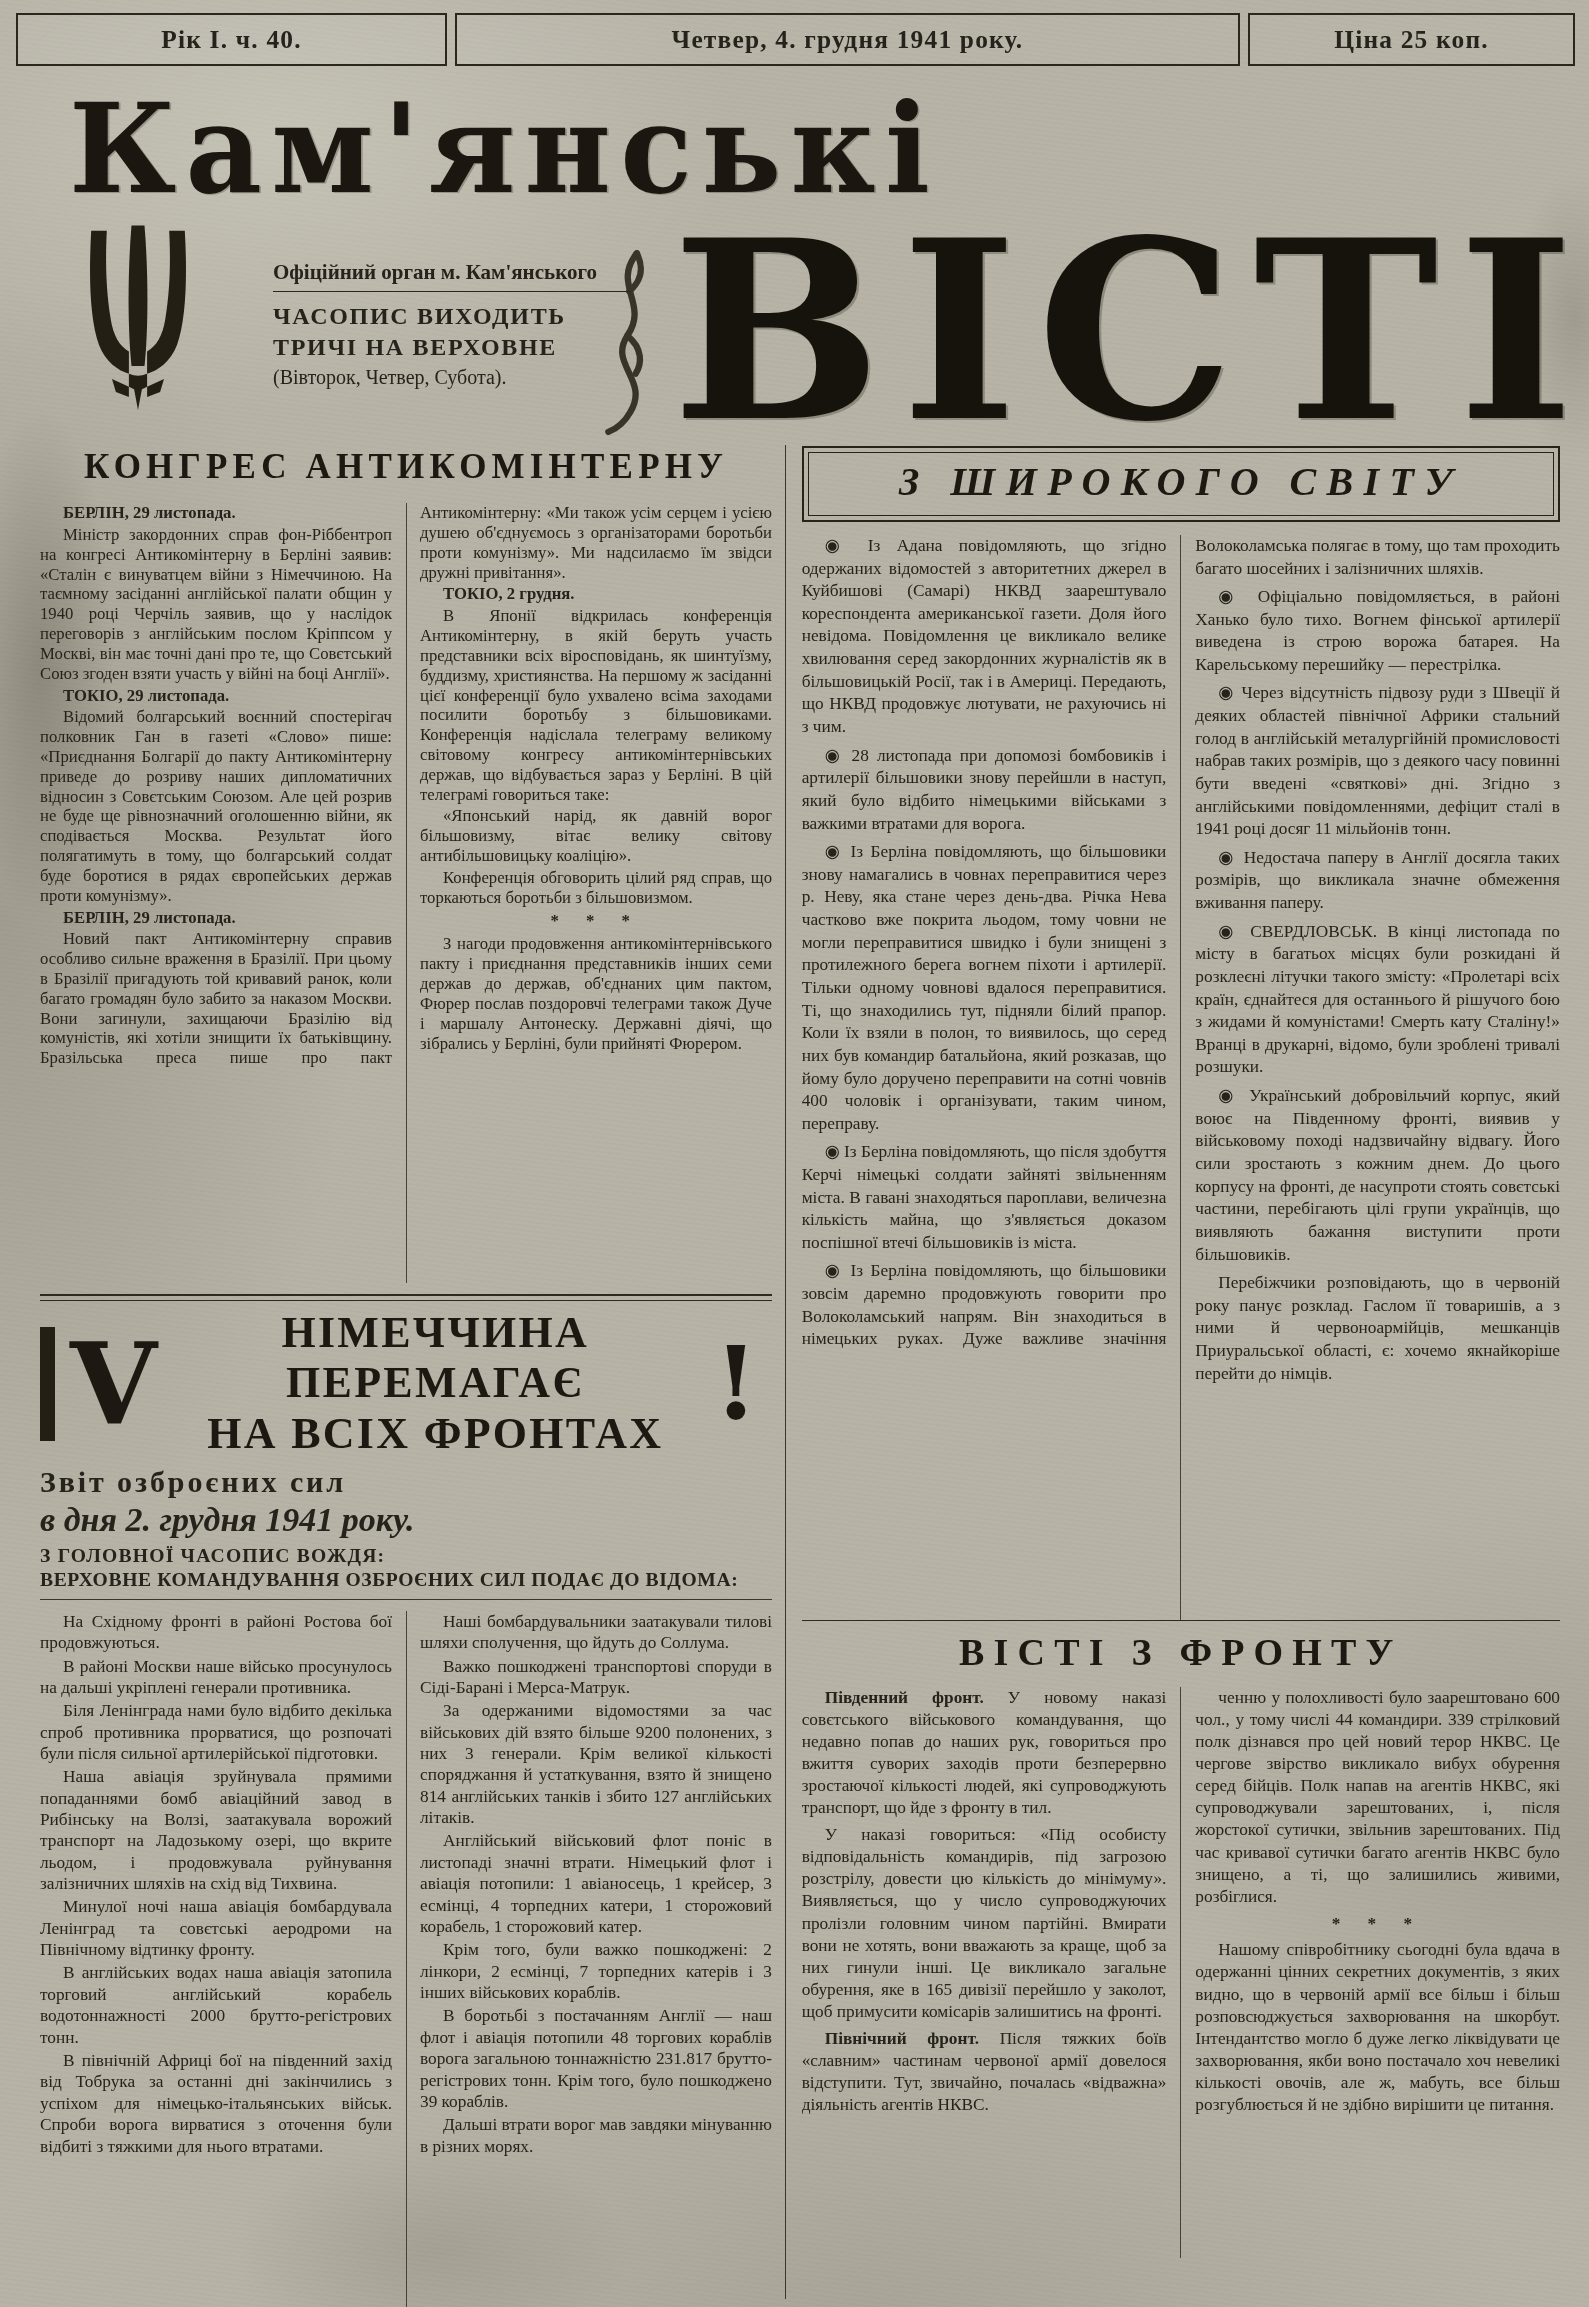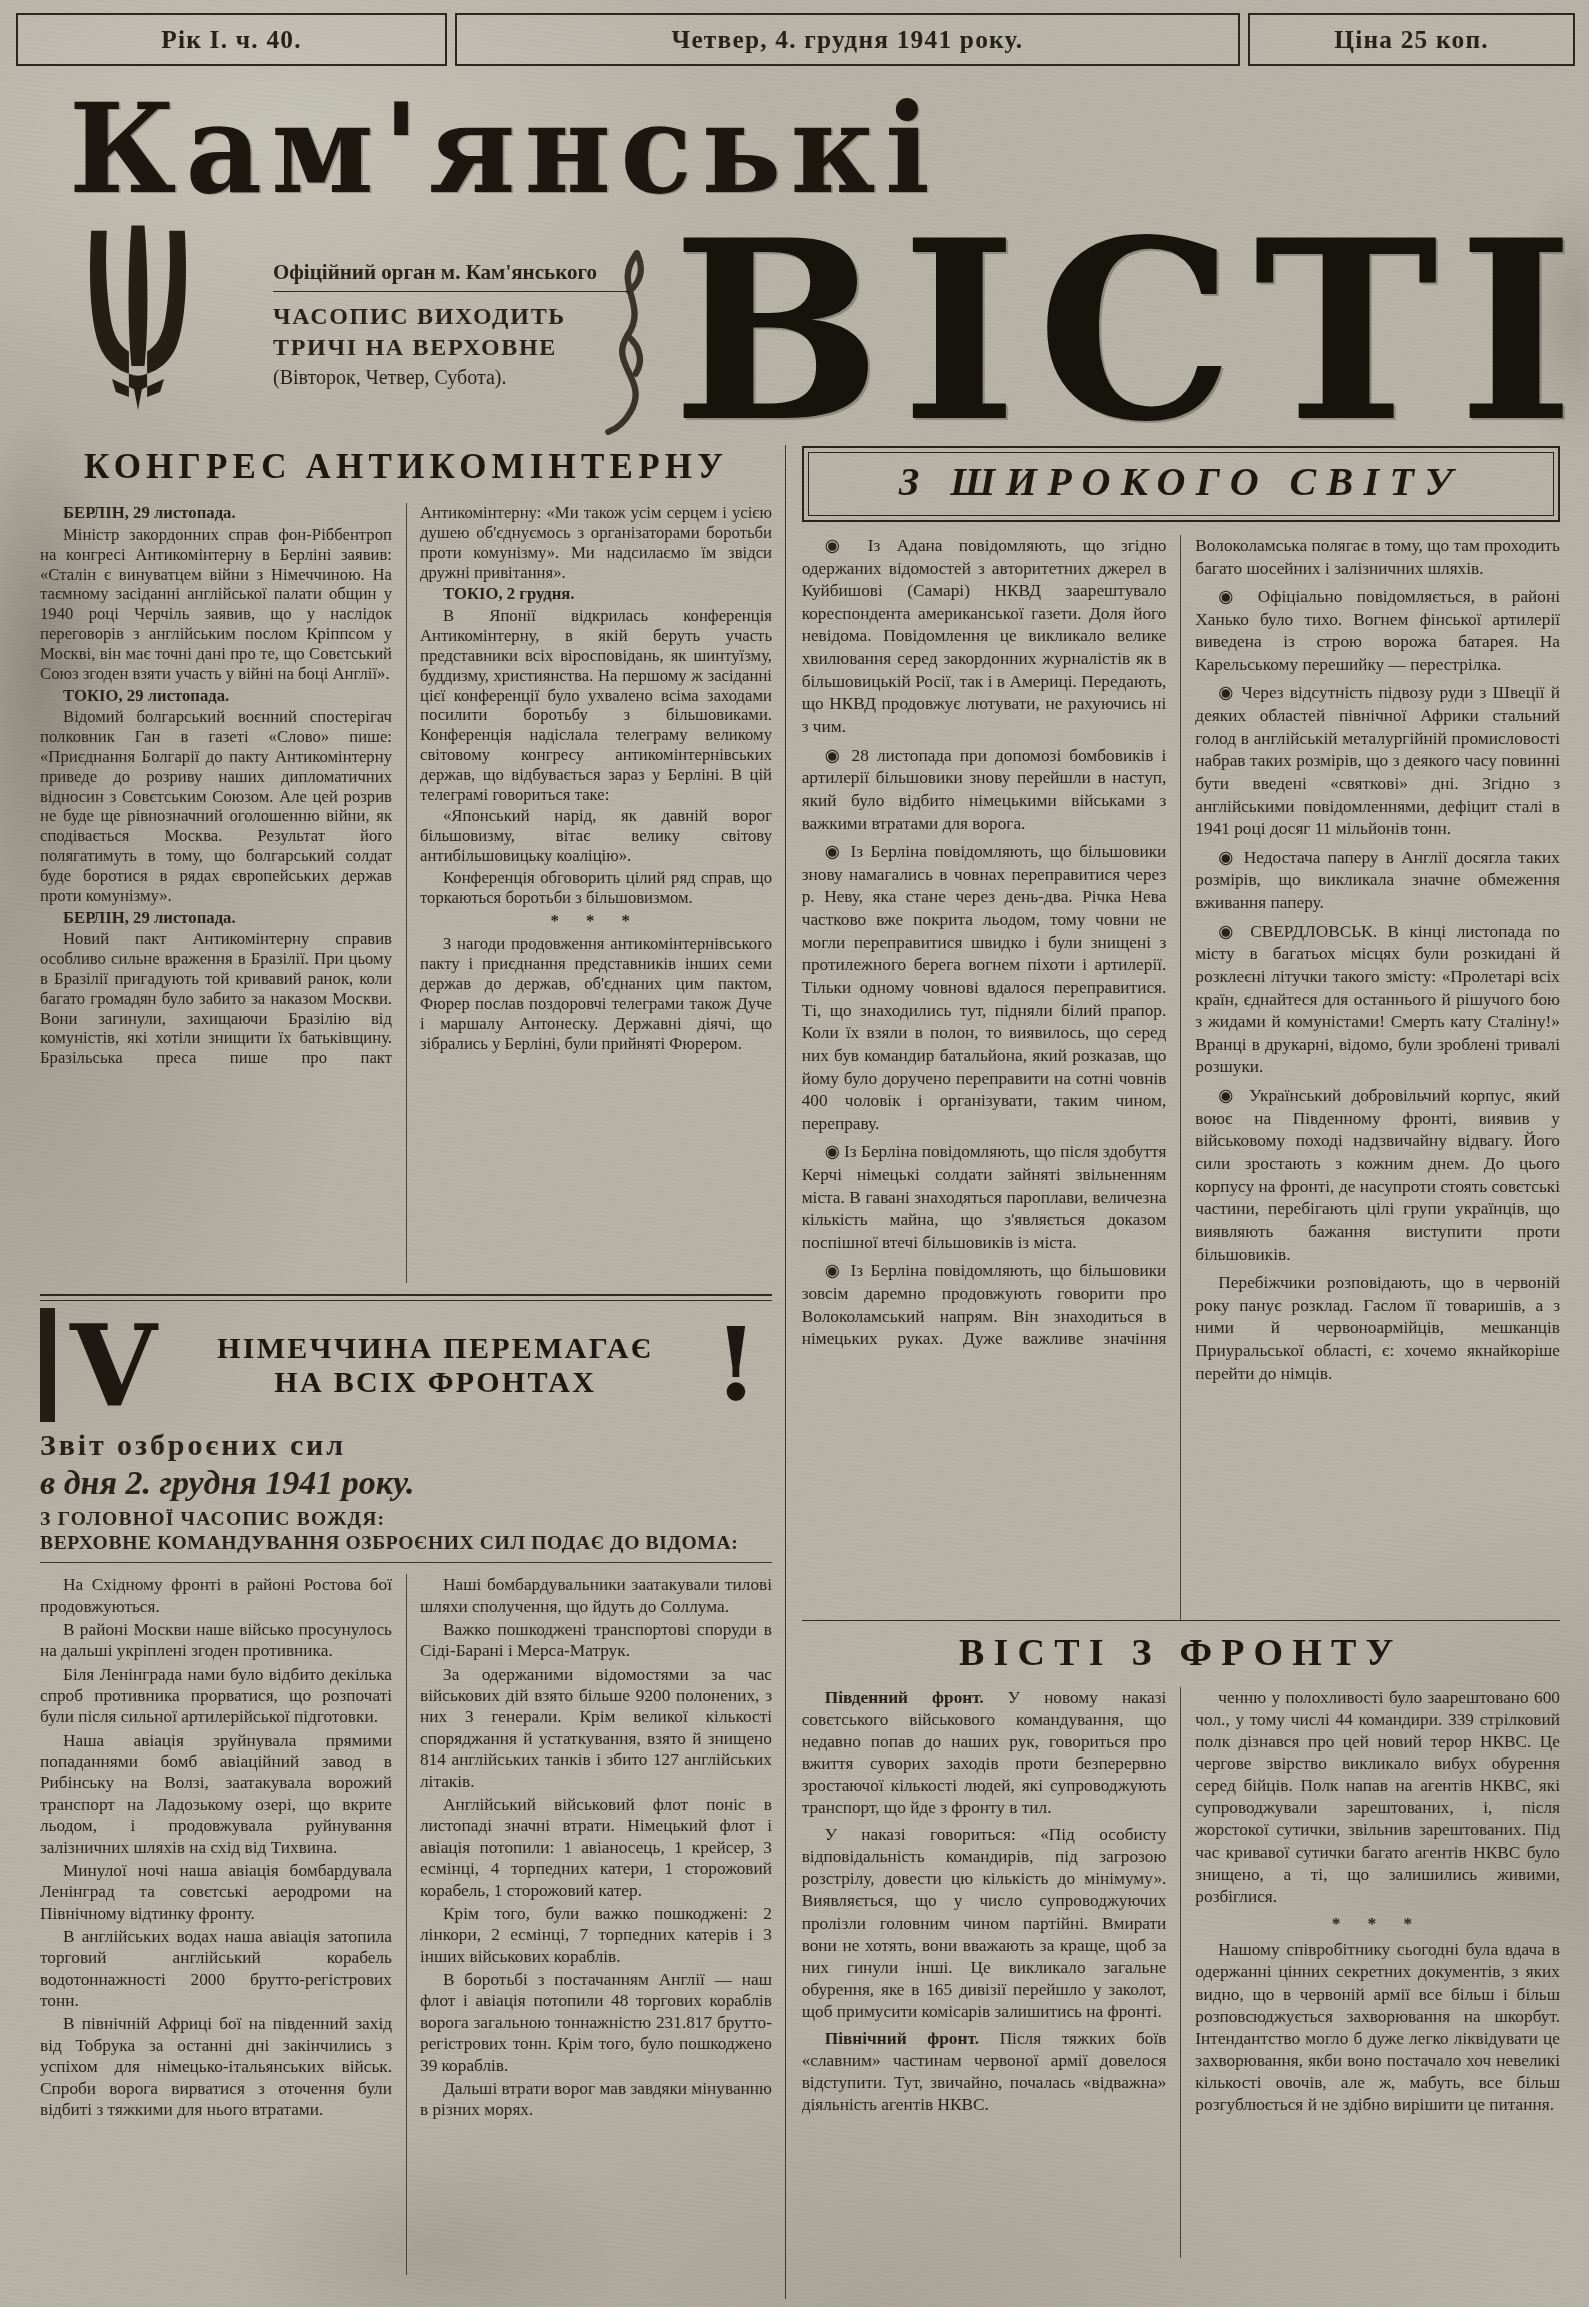--- a/index.html
+++ b/index.html
@@ -68,21 +68,21 @@
   .congress-body{
     height:780px;column-count:2;column-gap:28px;column-rule:1.2px solid #47422f;
     font-size:16.7px;line-height:1.19;text-align:justify;overflow:hidden;
   }
 
   .rule-double{height:4.6px;border-top:2.9px solid #2e2a20;border-bottom:1.2px solid #2e2a20;margin:10.4px 0 7px;}
 
   .banner{display:flex;align-items:center;gap:15px;margin:3.5px 0 5.8px;}
   .banner-bar{width:15px;height:114px;background:#241f15;flex:0 0 auto;}
   .banner-v{font-size:112px;font-weight:bold;line-height:.85;color:#1d1912;font-family:"DejaVu Serif",serif;}
-  .banner-text{flex:1;text-align:center;font-size:30px;font-weight:bold;letter-spacing:2.3px;line-height:1.14;color:#1d1912;}
+  .banner-text{flex:1;text-align:center;font-size:44px;font-weight:bold;letter-spacing:2.3px;line-height:1.14;color:#1d1912;}
   .banner-excl{font-size:101px;font-weight:bold;line-height:.85;margin-right:14px;color:#1d1912;font-family:"DejaVu Serif",serif;}
 
   .report-headings{border-bottom:1.2px solid #3b362b;padding-bottom:8px;margin-bottom:11px;}
   .rh1{font-size:30px;font-weight:bold;letter-spacing:2.9px;margin:0;}
   .rh2{font-size:34px;font-weight:bold;font-style:italic;margin:2.3px 0 5.8px;}
   .rh3{font-size:19.6px;font-weight:bold;letter-spacing:1.2px;margin:0;}
   .rh4{font-size:19.6px;font-weight:bold;letter-spacing:0.6px;margin:2.3px 0 0;}
   .report-body{
     height:701px;column-count:2;column-gap:28px;column-rule:1.2px solid #47422f;
     font-size:17.3px;line-height:1.24;text-align:justify;overflow:hidden;
@@ -190,21 +190,21 @@
       </div>
 
       <div class="report-headings">
         <div class="rh1">Звіт озброєних сил</div>
         <div class="rh2">в дня 2. грудня 1941 року.</div>
         <div class="rh3">З ГОЛОВНОЇ ЧАСОПИС ВОЖДЯ:</div>
         <div class="rh4">ВЕРХОВНЕ КОМАНДУВАННЯ ОЗБРОЄНИХ СИЛ ПОДАЄ ДО ВІДОМА:</div>
       </div>
       <div class="report-body">
           <p>На Східному фронті в районі Ростова бої продовжуються.</p>
-          <p>В районі Москви наше військо просунулось на дальші укріплені згоден противника.</p>
+          <p>В районі Москви наше військо просунулось на дальші укріплені генерали противника.</p>
           <p>Біля Ленінграда нами було відбито декілька спроб противника прорватися, що розпочаті були після сильної артилерійської підготовки.</p>
           <p>Наша авіація зруйнувала прямими попаданнями бомб авіаційний завод в Рибінську на Волзі, заатакувала ворожий транспорт на Ладозькому озері, що вкрите льодом, і продовжувала руйнування залізничних шляхів на схід від Тихвина.</p>
           <p>Минулої ночі наша авіація бомбардувала Ленінград та совєтські аеродроми на Північному відтинку фронту.</p>
           <p>В англійських водах наша авіація затопила торговий англійський корабель водотоннажності 2000 брутто-регістрових тонн.</p>
           <p>В північній Африці бої на південний захід від Тобрука за останні дні закінчились з успіхом для німецько-італьянських військ. Спроби ворога вирватися з оточення були відбиті з тяжкими для нього втратами.</p>
           <p>Наші бомбардувальники заатакували тилові шляхи сполучення, що йдуть до Соллума.</p>
           <p>Важко пошкоджені транспортові споруди в Сіді-Барані і Мерса-Матрук.</p>
           <p>За одержаними відомостями за час військових дій взято більше 9200 полонених, з них 3 генерали. Крім великої кількості споряджання й устаткування, взято й знищено 814 англійських танків і збито 127 англійських літаків.</p>
           <p>Англійський військовий флот поніс в листопаді значні втрати. Німецький флот і авіація потопили: 1 авіаносець, 1 крейсер, 3 есмінці, 4 торпедних катери, 1 сторожовий корабель, 1 сторожовий катер.</p>
           <p>Крім того, були важко пошкоджені: 2 лінкори, 2 есмінці, 7 торпедних катерів і 3 інших військових кораблів.</p>

